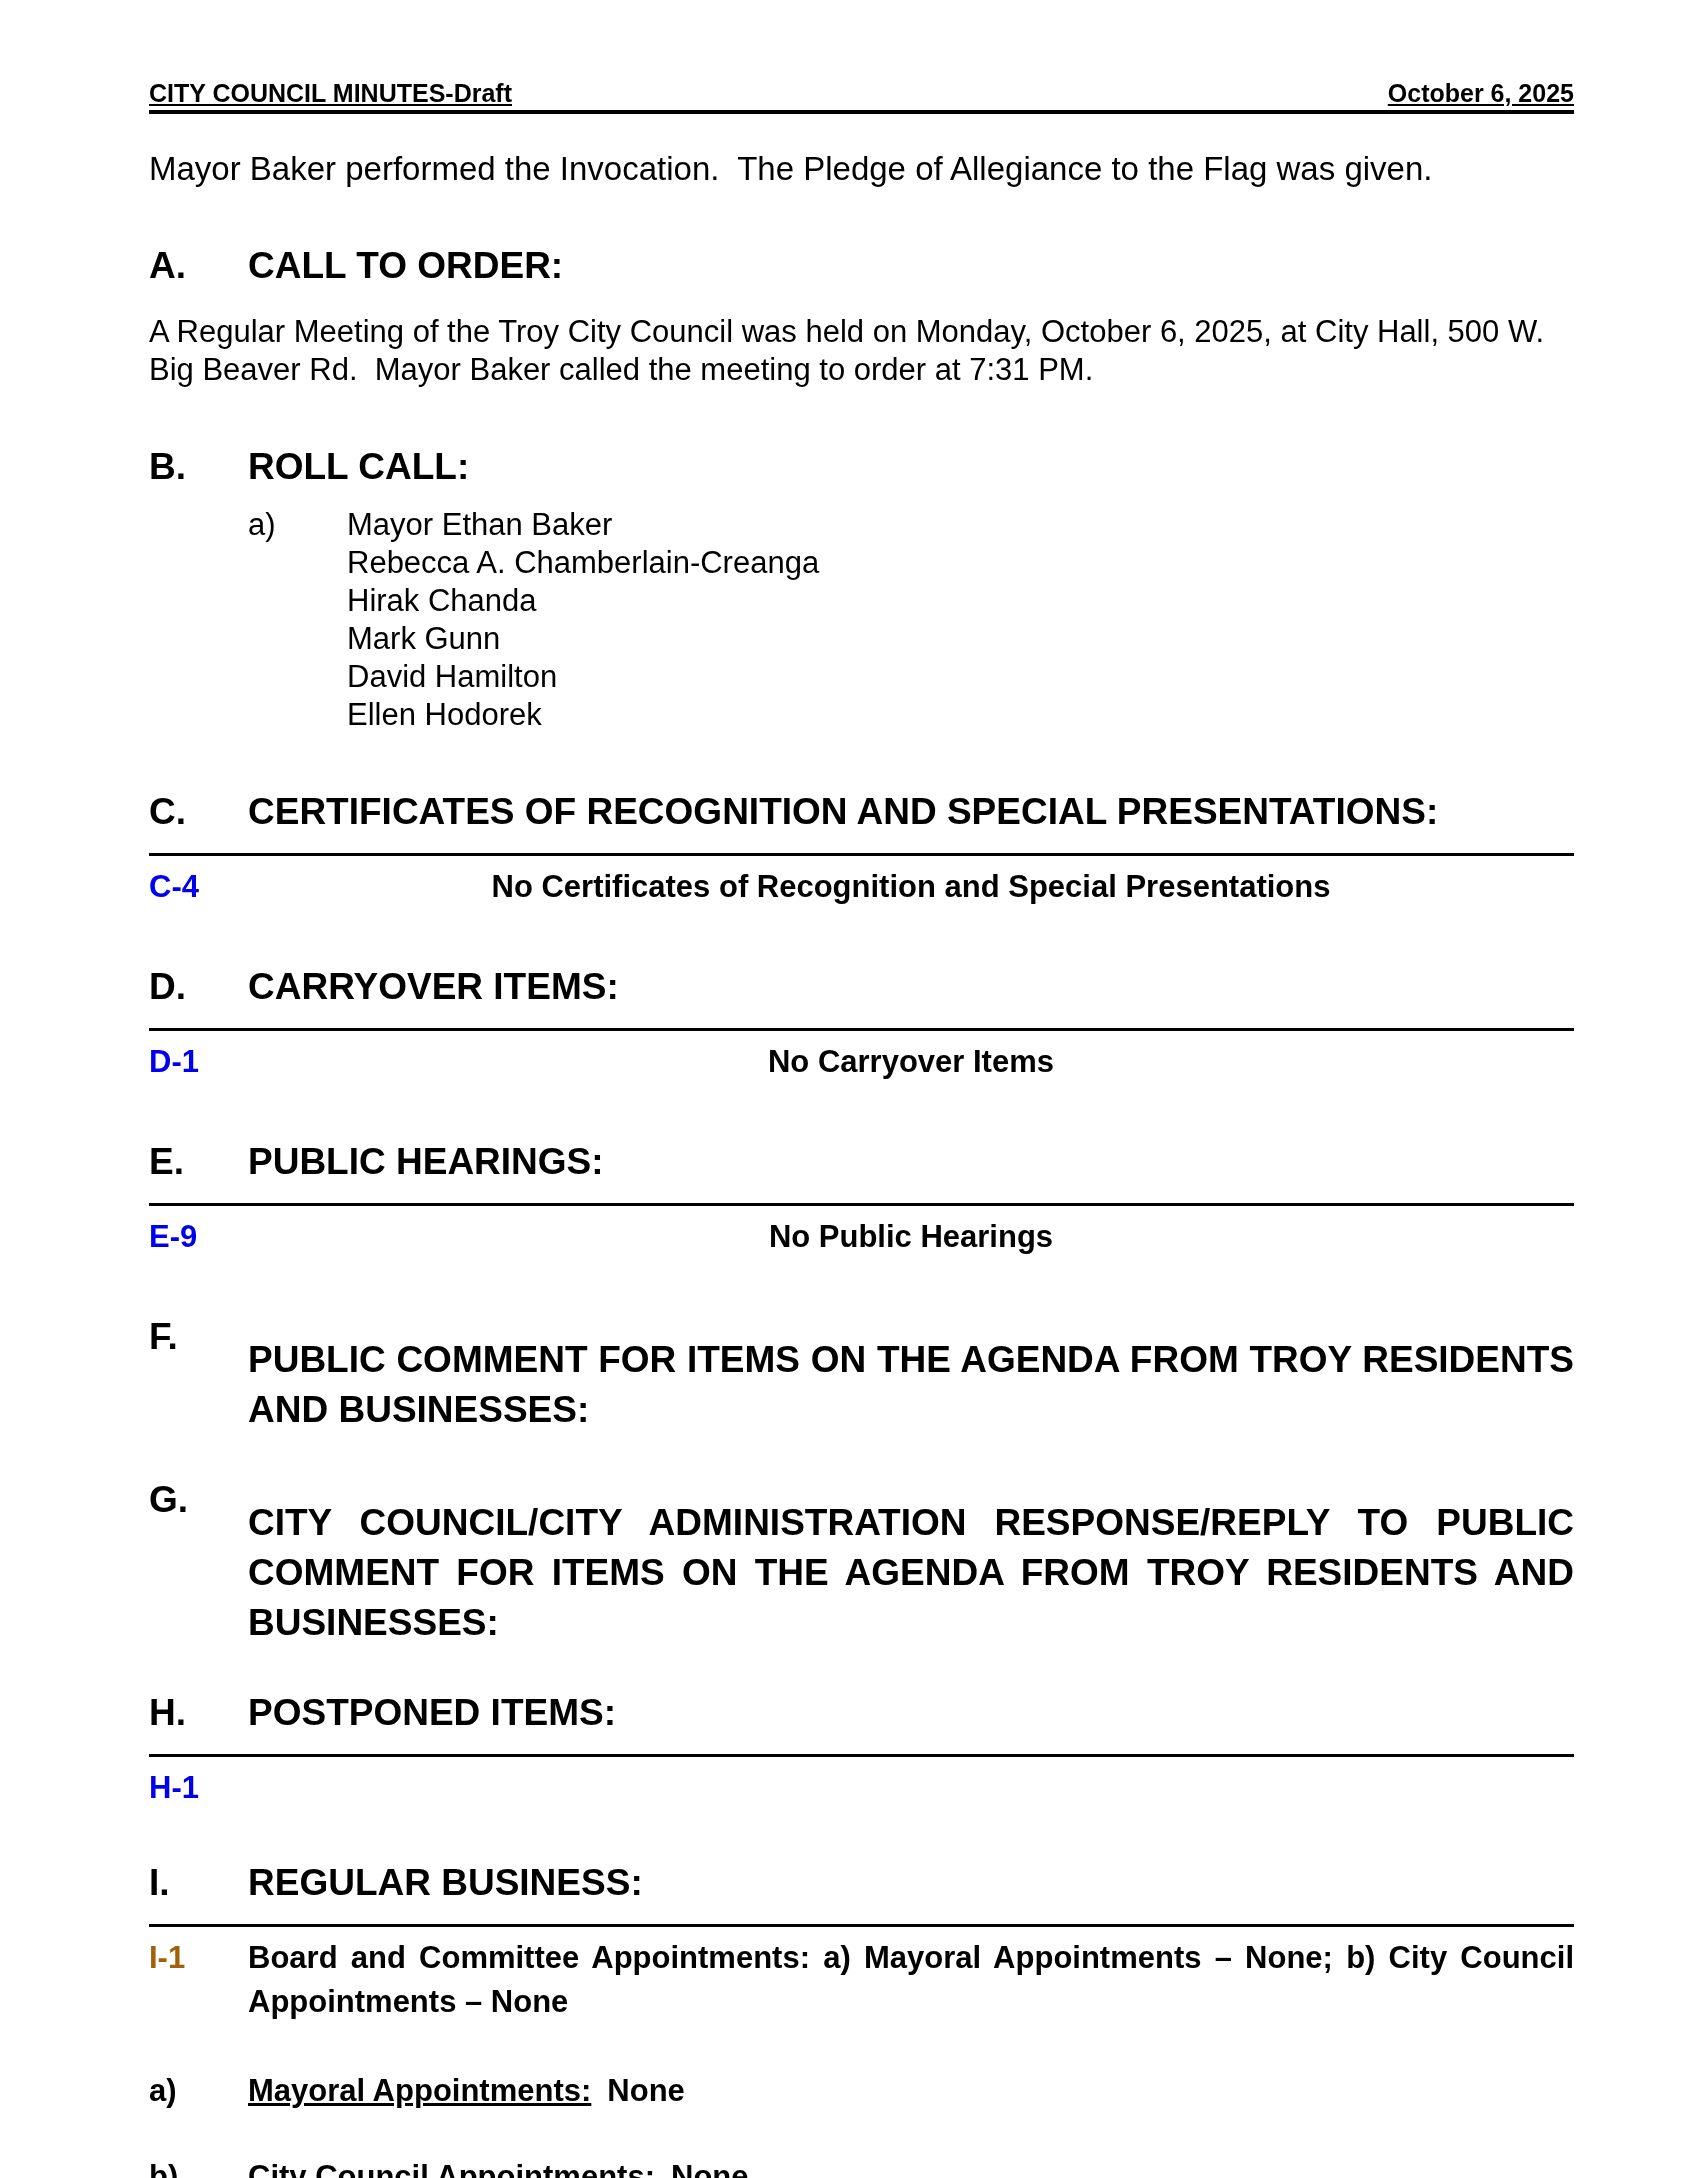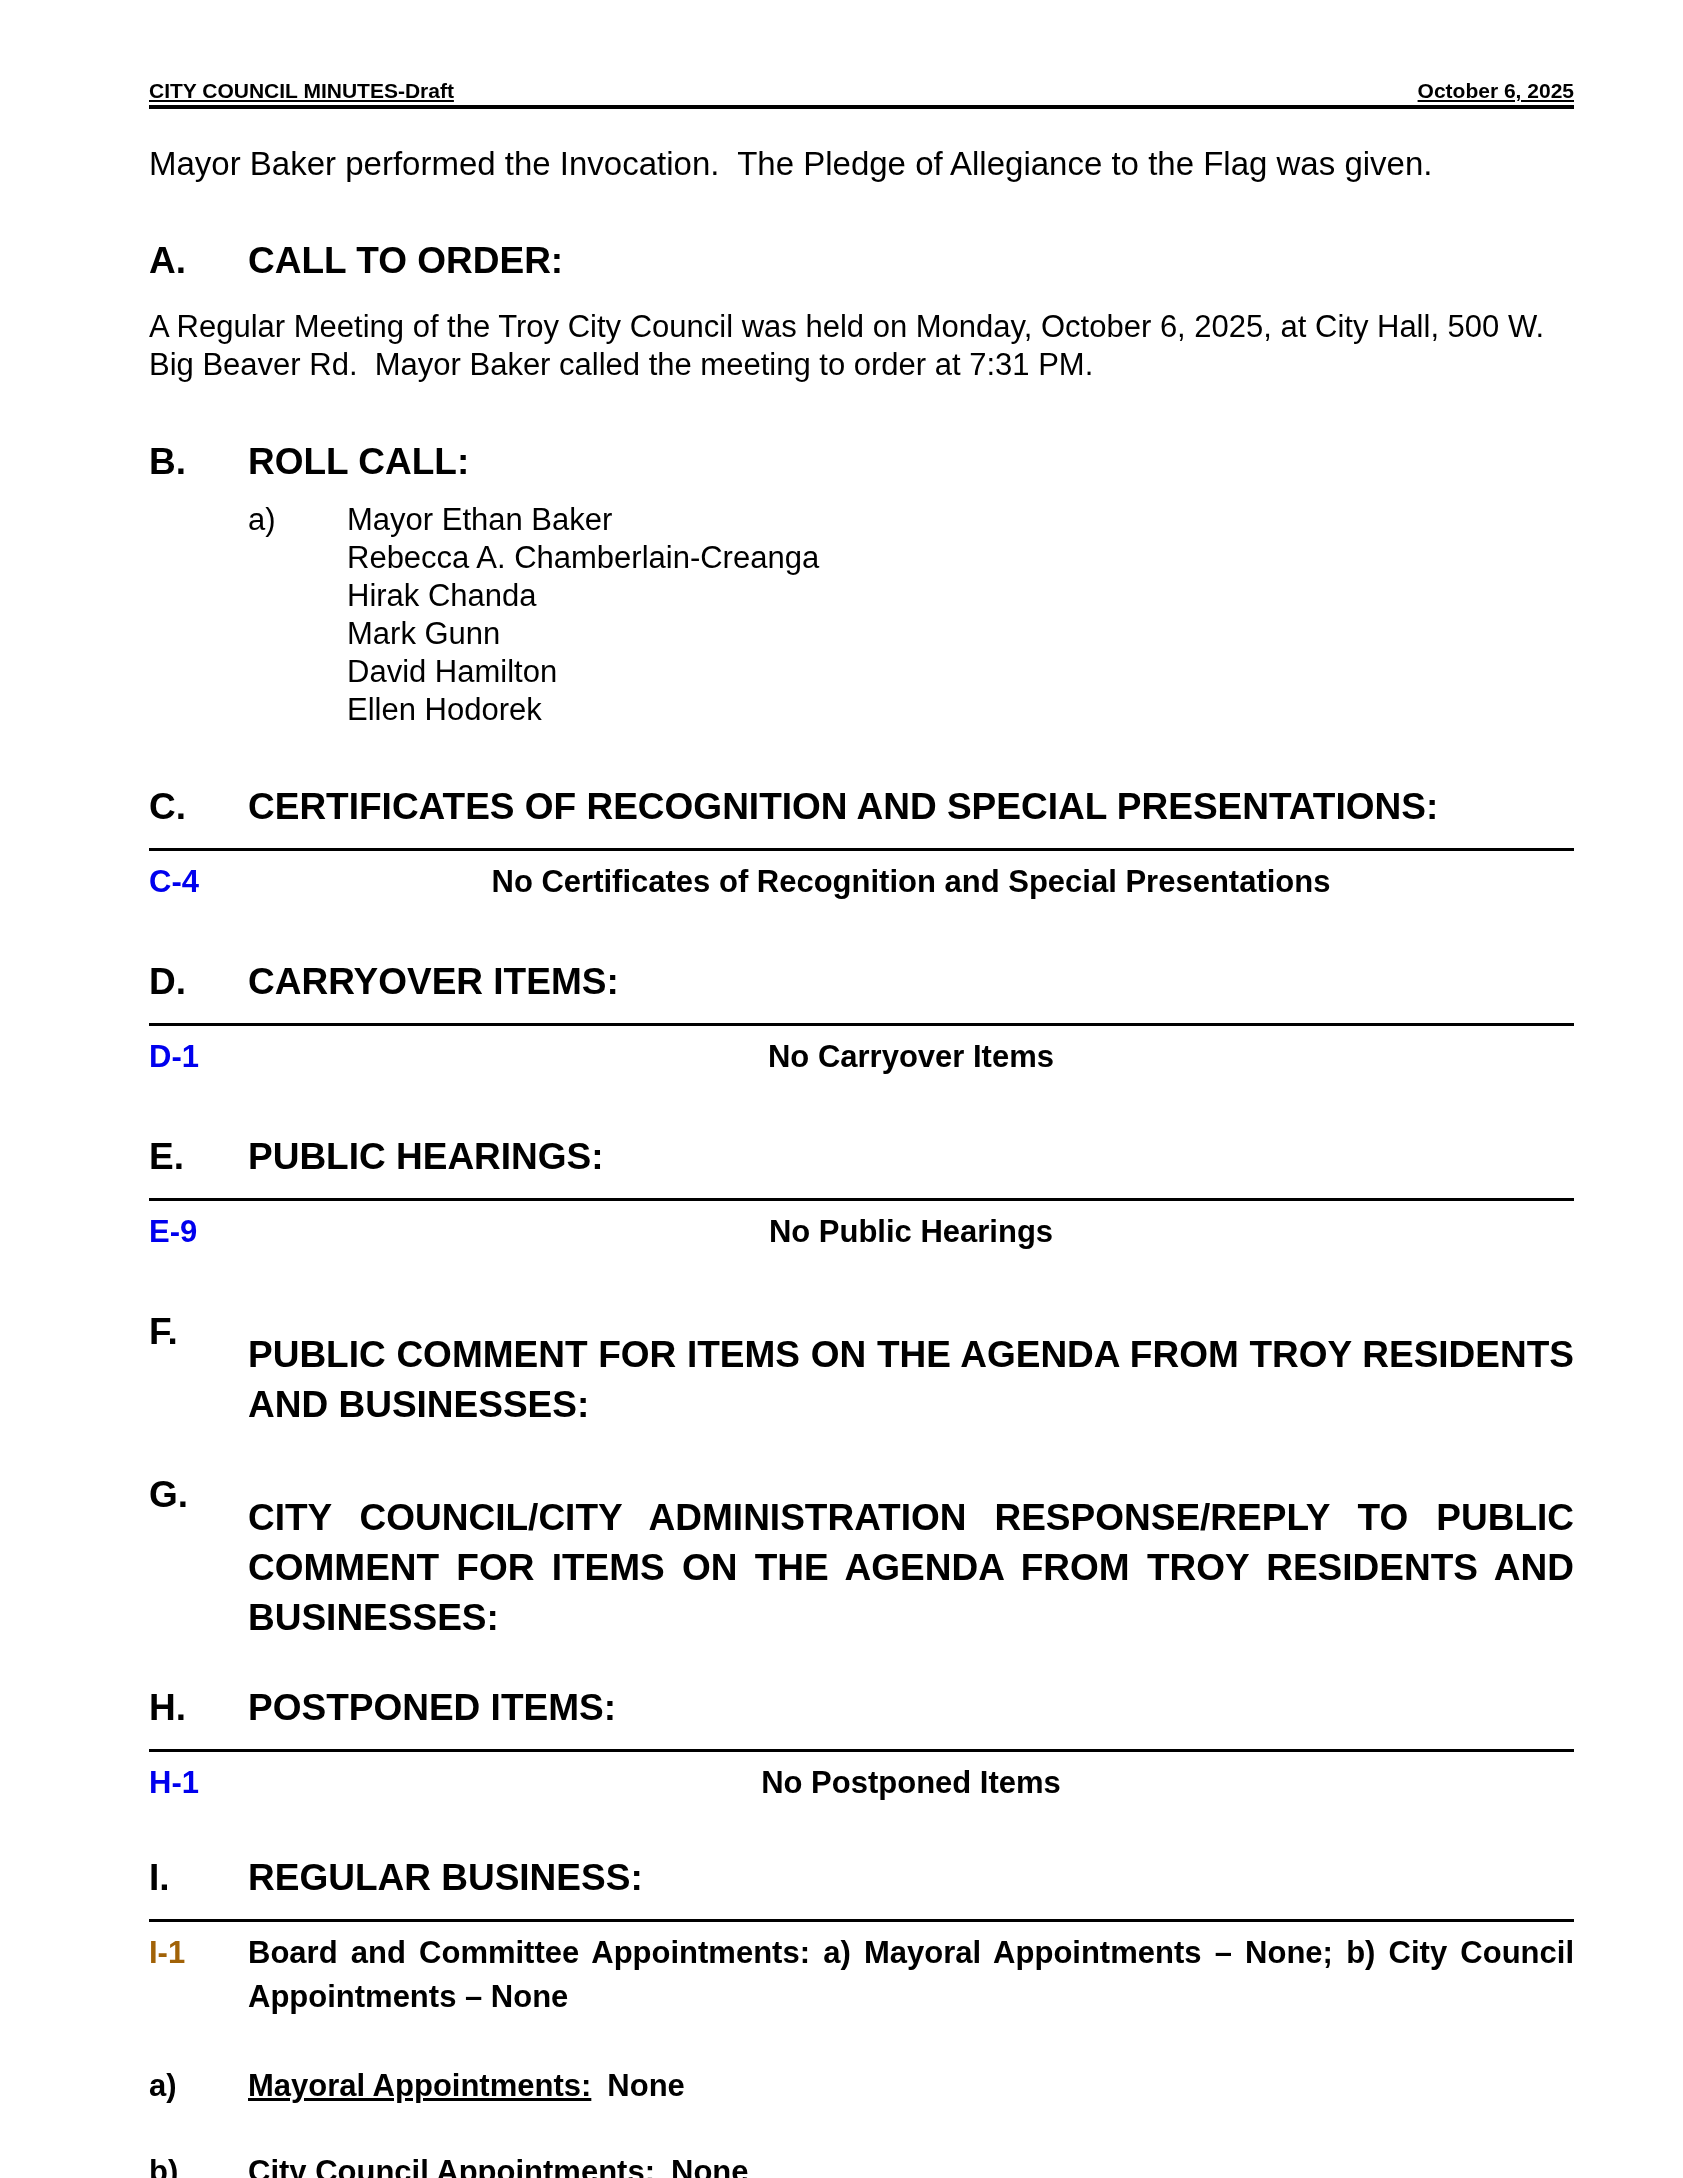--- a/index.html
+++ b/index.html
@@ -20,21 +20,21 @@
     width: 1683px;
     height: 2178px;
     padding: 79px 109px 0 149px;
   }
   
   .doc-header {
     display: flex;
     justify-content: space-between;
     align-items: flex-end;
     font-weight: bold;
-    font-size: 21px;
+    font-size: 25px;
     border-bottom: 4px solid #000;
     padding-bottom: 2px;
   }
   .doc-header span { text-decoration: underline; }
   
   .intro {
     font-size: 33px;
     line-height: 38px;
     margin: 36px 0 0 0;
   }
@@ -159,21 +159,20 @@
     <span class="letter">G.</span>
     <span class="htext">CITY COUNCIL/CITY ADMINISTRATION RESPONSE/REPLY TO PUBLIC COMMENT FOR ITEMS ON THE AGENDA FROM TROY RESIDENTS AND BUSINESSES:</span>
   </div>
 
   <div class="heading" style="margin-top:40px">
     <span class="letter">H.</span>
     <span class="htext">POSTPONED ITEMS:</span>
   </div>
   <div class="item">
     <span class="inum" style="color:#0000EE">H-1</span>
-    <span class="itext">No Postponed Items</span>
   </div>
 
   <div class="heading" style="margin-top:48px">
     <span class="letter">I.</span>
     <span class="htext">REGULAR BUSINESS:</span>
   </div>
   <div class="item justify">
     <span class="inum" style="color:#a16207">I-1</span>
     <span class="itext">Board and Committee Appointments: a) Mayoral Appointments – None; b) City Council Appointments – None</span>
   </div>

